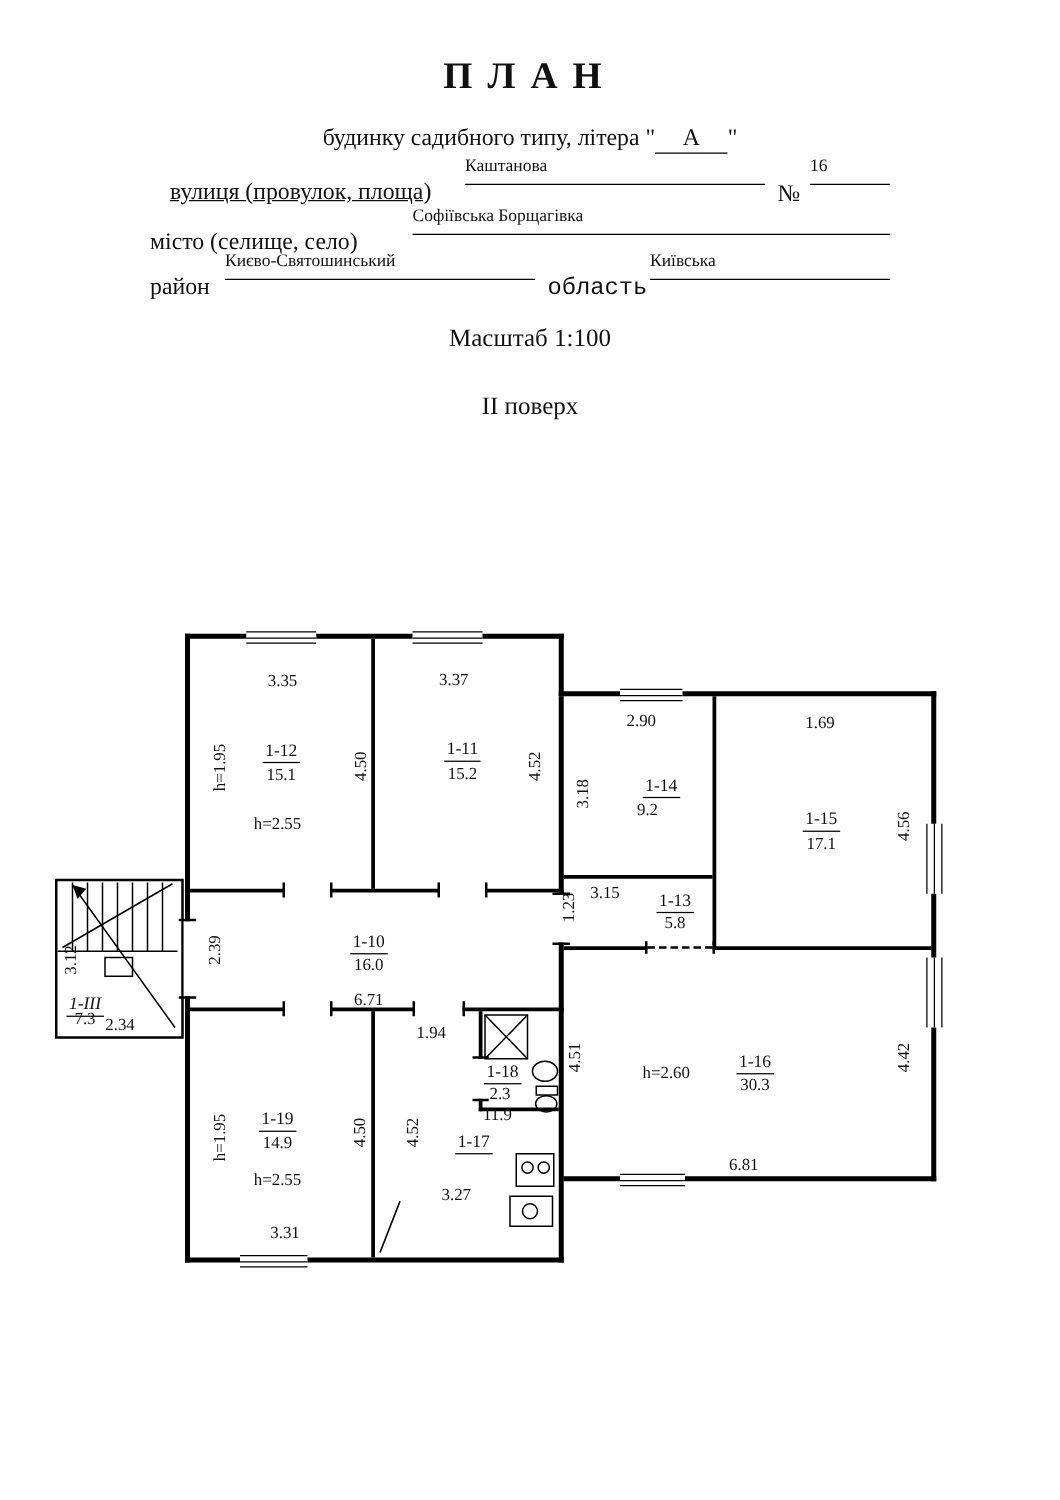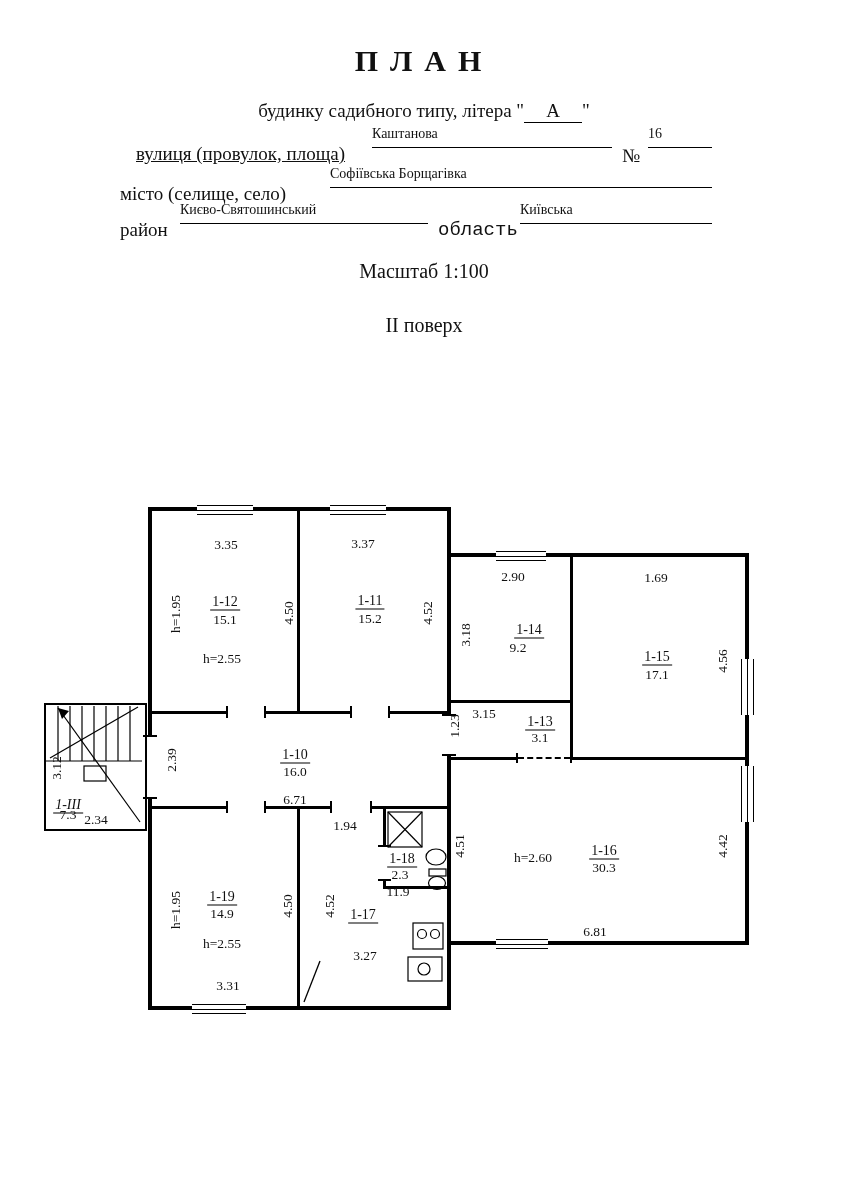--- a/index.html
+++ b/index.html
@@ -196,27 +196,27 @@
 
   <div class="lbl rid" style="left:225px;top:602px;">1-12</div>
   <div class="lbl" style="left:225px;top:620px;">15.1</div>
   <div class="lbl rid" style="left:370px;top:601px;">1-11</div>
   <div class="lbl" style="left:370px;top:619px;">15.2</div>
   <div class="lbl rid" style="left:518px;top:630px;margin-left:11px;">1-14</div>
   <div class="lbl" style="left:518px;top:648px;">9.2</div>
   <div class="lbl rid" style="left:657px;top:657px;">1-15</div>
   <div class="lbl" style="left:657px;top:675px;">17.1</div>
   <div class="lbl rid" style="left:540px;top:722px;">1-13</div>
-  <div class="lbl" style="left:540px;top:738px;">3.1</div>
+  <div class="lbl" style="left:540px;top:738px;">5.8</div>
   <div class="lbl rid" style="left:295px;top:755px;">1-10</div>
   <div class="lbl" style="left:295px;top:772px;">16.0</div>
   <div class="lbl rid" style="left:68px;top:805px;font-style:italic;">1-ІІІ</div>
   <div class="lbl" style="left:68px;top:815px;">7.3</div>
   <div class="lbl rid" style="left:222px;top:897px;">1-19</div>
   <div class="lbl" style="left:222px;top:914px;">14.9</div>
-  <div class="lbl rid" style="left:363px;top:915px;text-align:right;">1-17</div>
+  <div class="lbl rid" style="left:379px;top:915px;text-align:right;">1-17</div>
   <div class="lbl" style="left:363px;top:892px;margin-left:35px;">11.9</div>
   <div class="lbl rid" style="left:402px;top:859px;">1-18</div>
   <div class="lbl" style="left:400px;top:875px;">2.3</div>
   <div class="lbl rid" style="left:604px;top:851px;">1-16</div>
   <div class="lbl" style="left:604px;top:868px;">30.3</div>
 
 </div>
 
 </body></html>

